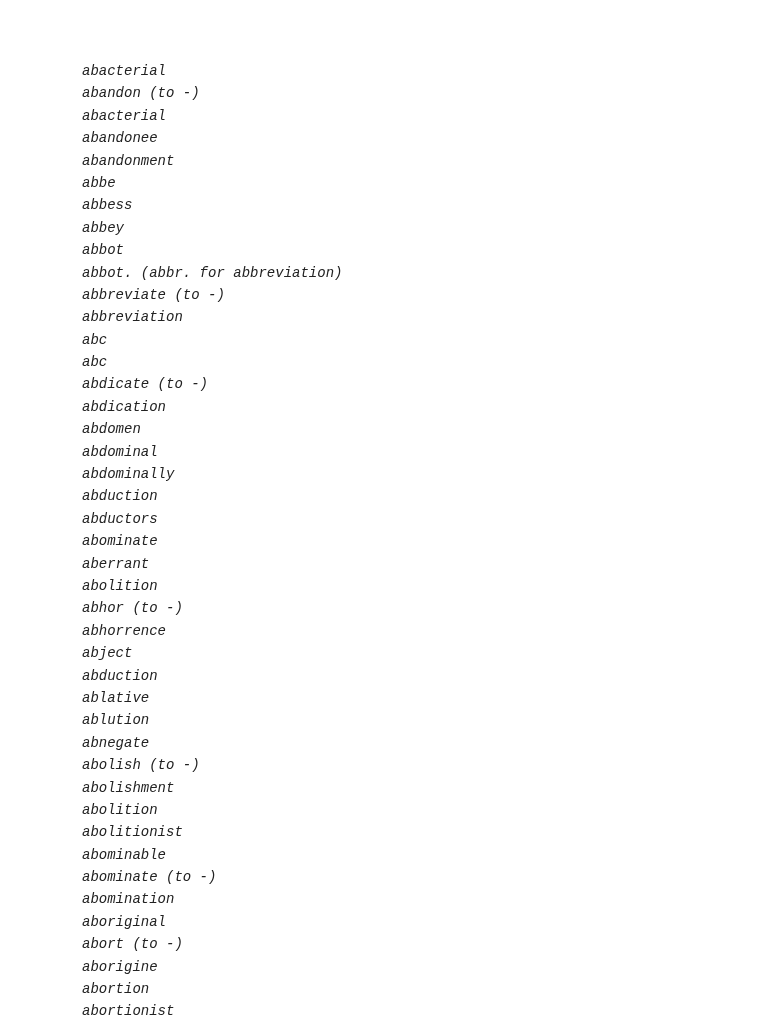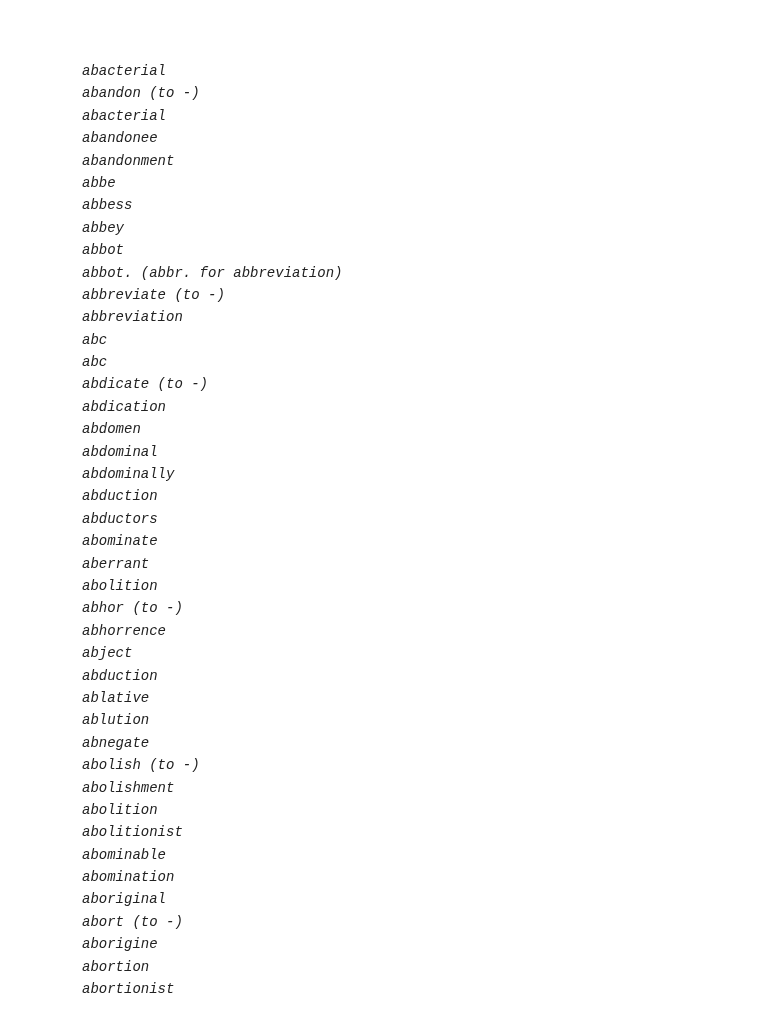--- a/index.html
+++ b/index.html
@@ -56,19 +56,20 @@
     <li>abject</li>
     <li>abduction</li>
     <li>ablative</li>
     <li>ablution</li>
     <li>abnegate</li>
     <li>abolish (to -)</li>
     <li>abolishment</li>
     <li>abolition</li>
     <li>abolitionist</li>
     <li>abominable</li>
+    <li>abominate (to -)</li>
     <li>abomination</li>
     <li>aboriginal</li>
     <li>abort (to -)</li>
     <li>aborigine</li>
     <li>abortion</li>
     <li>abortionist</li>
   </ul>
 
 </body></html>

